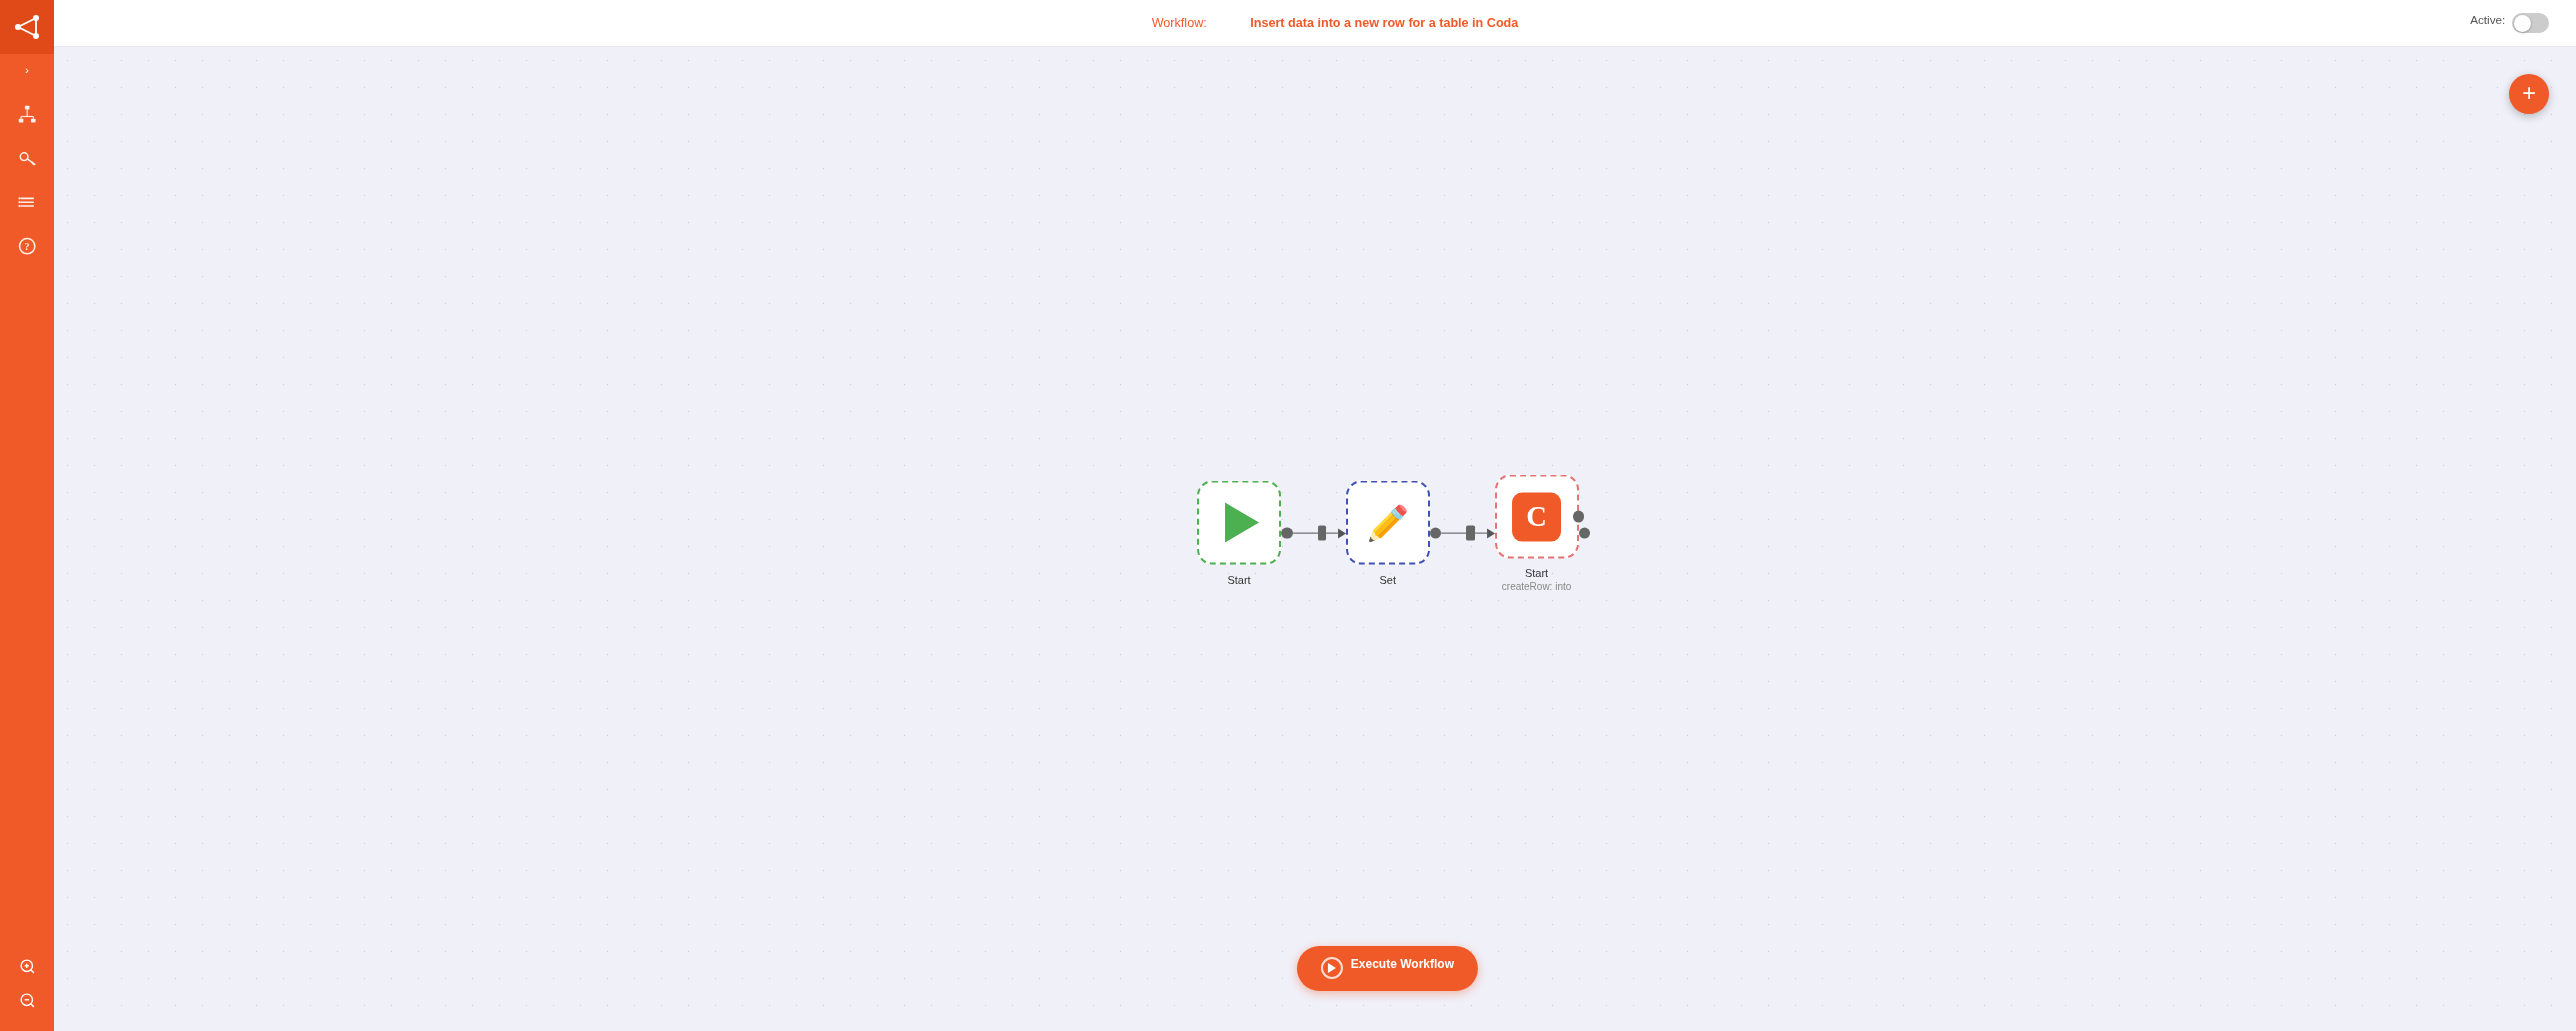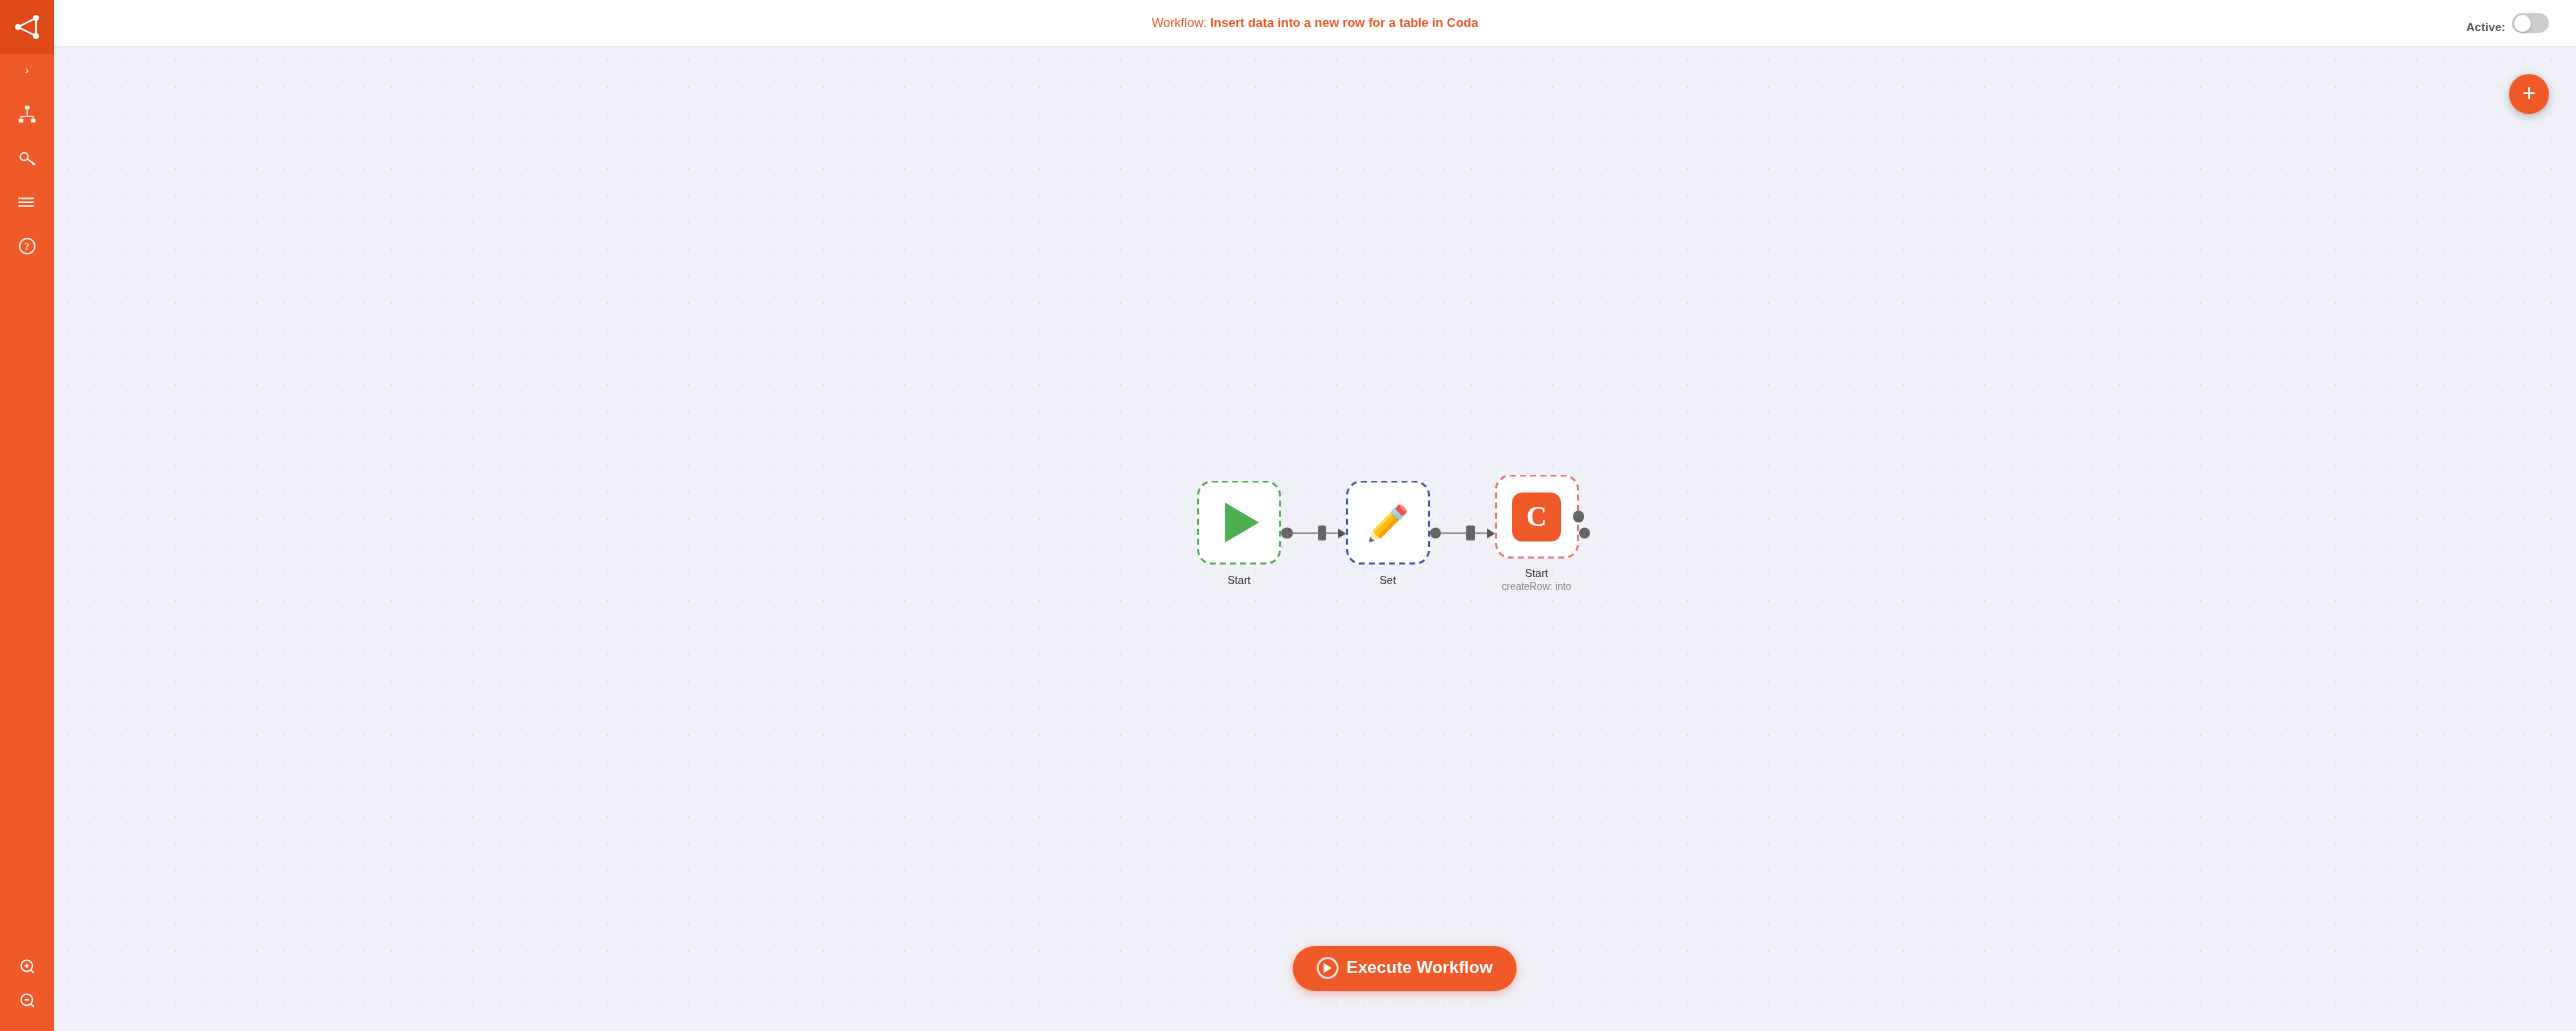--- a/index.html
+++ b/index.html
@@ -91,30 +91,30 @@
       position: relative;
       z-index: 5;
       flex-shrink: 0;
     }
     #header-title {
       font-size: 12.6px;
       color: #444;
     }
     #header-title span {
       color: #f05a28;
+      margin-left: 40px;
     }
     #header-active {
       position: absolute;
       right: 27px;
       display: flex;
-      align-items: flex-end;
+      align-items: flex-start;
       gap: 6.7px;
       font-size: 11.7px;
       color: #555;
-      font-weight: bold;
     }
     .toggle-switch {
       width: 37px;
       height: 20px;
       background: #ccc;
       border-radius: 10px;
       position: relative;
       cursor: pointer;
     }
     .toggle-knob {
@@ -285,25 +285,24 @@
     #execute-btn {
       position: absolute;
       bottom: 40px;
       left: 50%;
       transform: translateX(-10%);
       background: #f05a28;
       color: white;
       border: none;
       border-radius: 25px;
       padding: 11.7px 23.5px;
-      font-size: 17px;
+      font-size: 12px;
       font-weight: 600;
       cursor: pointer;
       display: flex;
-      align-items: center;
       gap: 8.4px;
       box-shadow: 0 2.5px 10px rgba(240,90,40,0.4);
     }
     .exec-play {
       width: 22px;
       height: 22px;
       border-radius: 50%;
       border: 2.1px solid rgba(255,255,255,0.8);
       display: flex;
       align-items: center;

